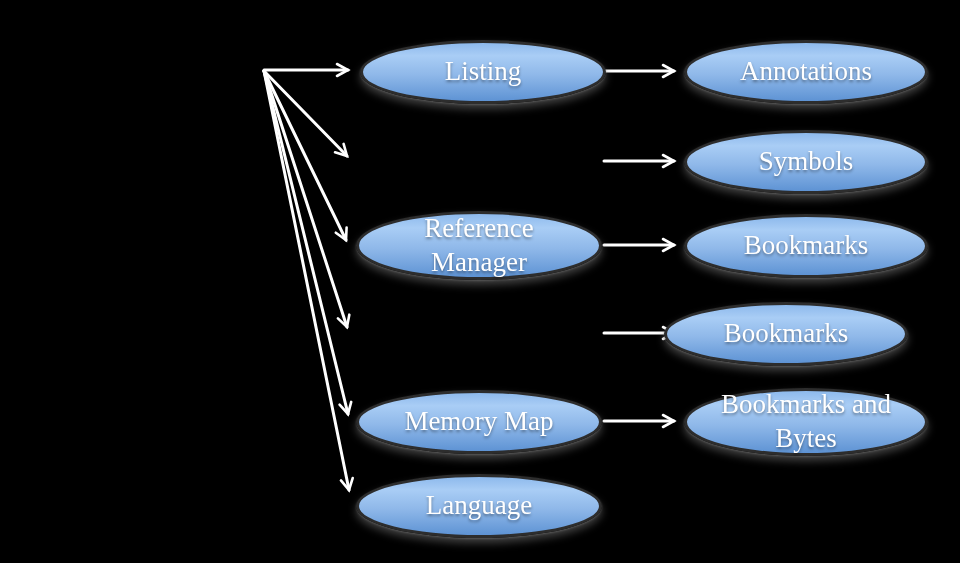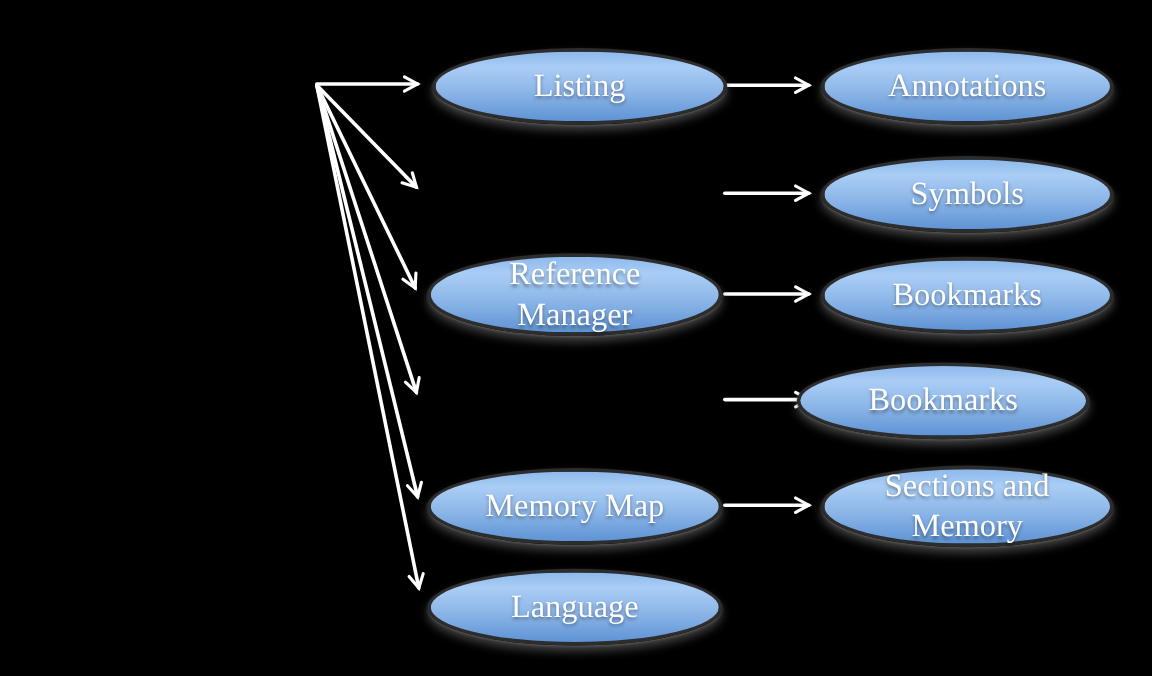--- a/index.html
+++ b/index.html
@@ -127,16 +127,16 @@
 
   <div class="node n-references">
     <span class="lbl">Bookmarks</span>
   </div>
 
   <div class="node n-bookmarks">
     <span class="lbl">Bookmarks</span>
   </div>
 
   <div class="node n-sections-and-bytes">
-    <span class="lbl">Sections and Memory</span>
+    <span class="lbl">Bookmarks and Bytes</span>
   </div>
 
 </div>
 
 </body></html>

